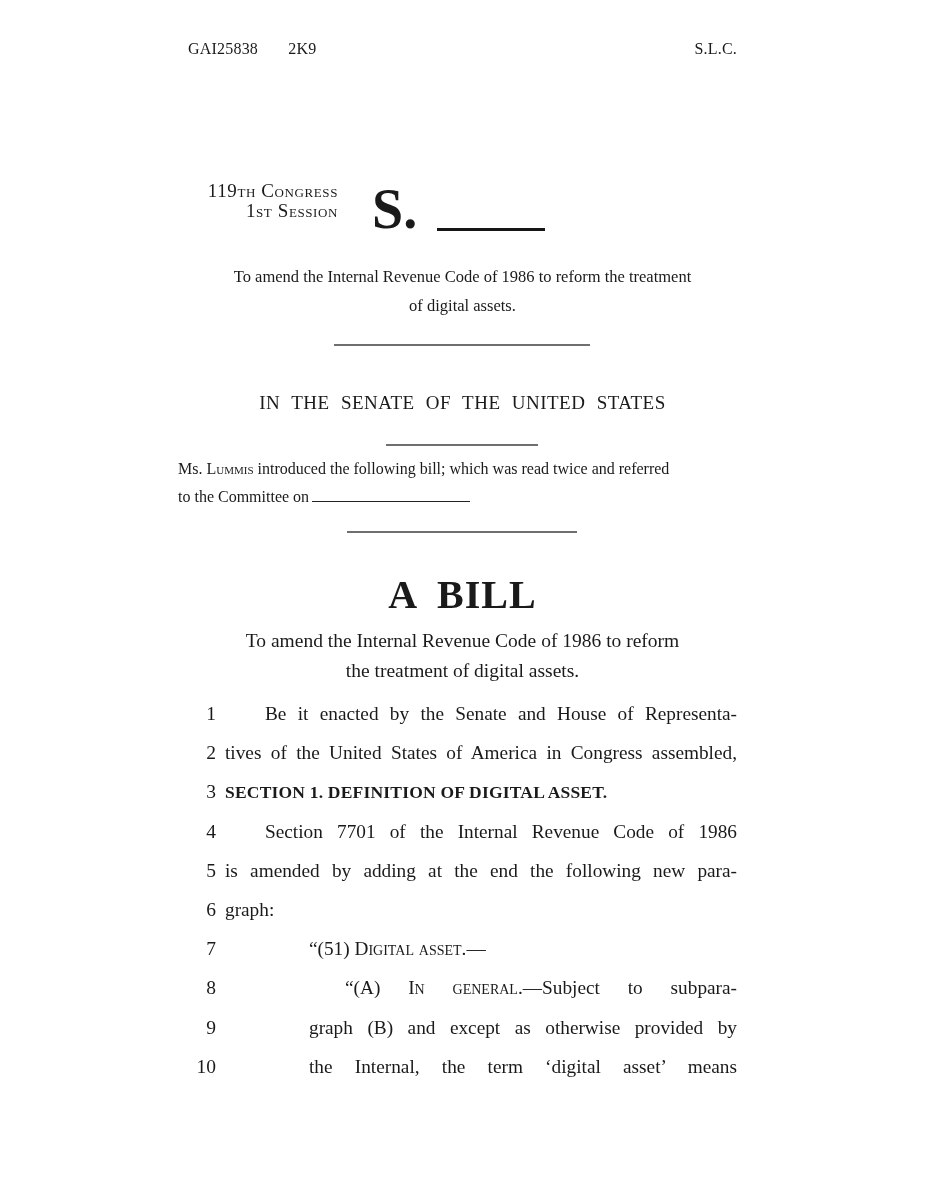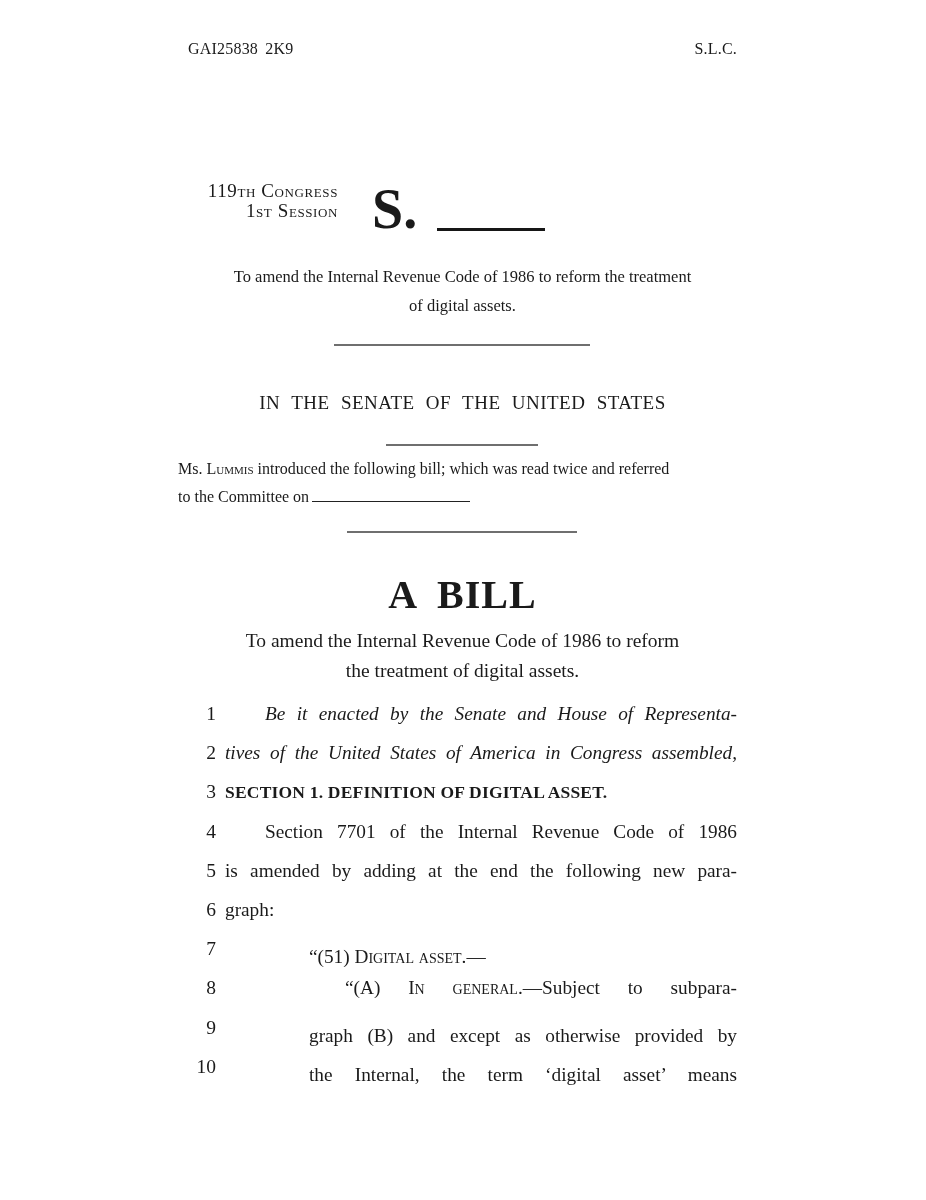--- a/index.html
+++ b/index.html
@@ -4,21 +4,21 @@
 <style>
   html,body {margin:0; padding:0; background:#ffffff;}
   .page {
     position:relative; width:926px; height:1200px; background:#ffffff;
     font-family:"Liberation Serif", "DejaVu Serif", serif; color:#1a1a1a;
     overflow:hidden;
   }
   
   .slug-row {position:absolute; top:40px; left:188px; width:549px;
     display:flex; justify-content:space-between; font-size:16px; letter-spacing:0.2px;}
-  .slug-left span + span {margin-left:3px;}
+  .slug-left span + span {margin-left:26px;}
   
   .congress-block {position:absolute; top:181px; left:180px; width:158px;
     text-align:right; font-variant:small-caps; font-size:19px; line-height:20px; letter-spacing:0.6px;}
   
   .bill-s {position:absolute; top:181px; left:372px; font-size:56px; font-weight:bold; line-height:1;}
   .bill-s-underline {position:absolute; top:228px; left:437px; width:108px; height:3px; background:#161616;}
   
   .preamble {position:absolute; top:262px; left:188px; width:549px; text-align:center;
     font-size:16.5px; line-height:29px;}
   
@@ -41,25 +41,25 @@
   .long-title {position:absolute; top:626px; left:188px; width:549px; text-align:center;
     font-size:19.5px; line-height:30px;}
   
   .body-lines {position:absolute; top:700px; left:188px; width:549px;}
   .body-row {display:flex; align-items:flex-start; height:39.2px;}
   .line-num {flex:none; width:28px; text-align:right; font-size:19.5px; line-height:28px;}
   .line-text {flex:1; margin-left:9px; font-size:19.3px; line-height:28px; white-space:normal;}
   .justify {text-align:justify; text-align-last:justify;}
   .ind-0 {padding-left:0;}
   .ind-1 {padding-left:40px;}
-  .ind-2 {padding-left:84px;margin-top:8px;}
+  .ind-2 {padding-left:84px;}
   .ind-3 {padding-left:120px;}
   .section-heading {font-size:17.5px; letter-spacing:0.2px;}
   .seg-regular {}
-  .seg-italic {font-style:italic;}
+  .seg-italic {}
   .seg-bold {font-weight:bold;}
   .seg-smallcaps {font-variant:small-caps;}
 </style>
 </head>
 <body>
 
 <div class="page">
 
   <div class="slug-row">
     <div class="slug-left">

